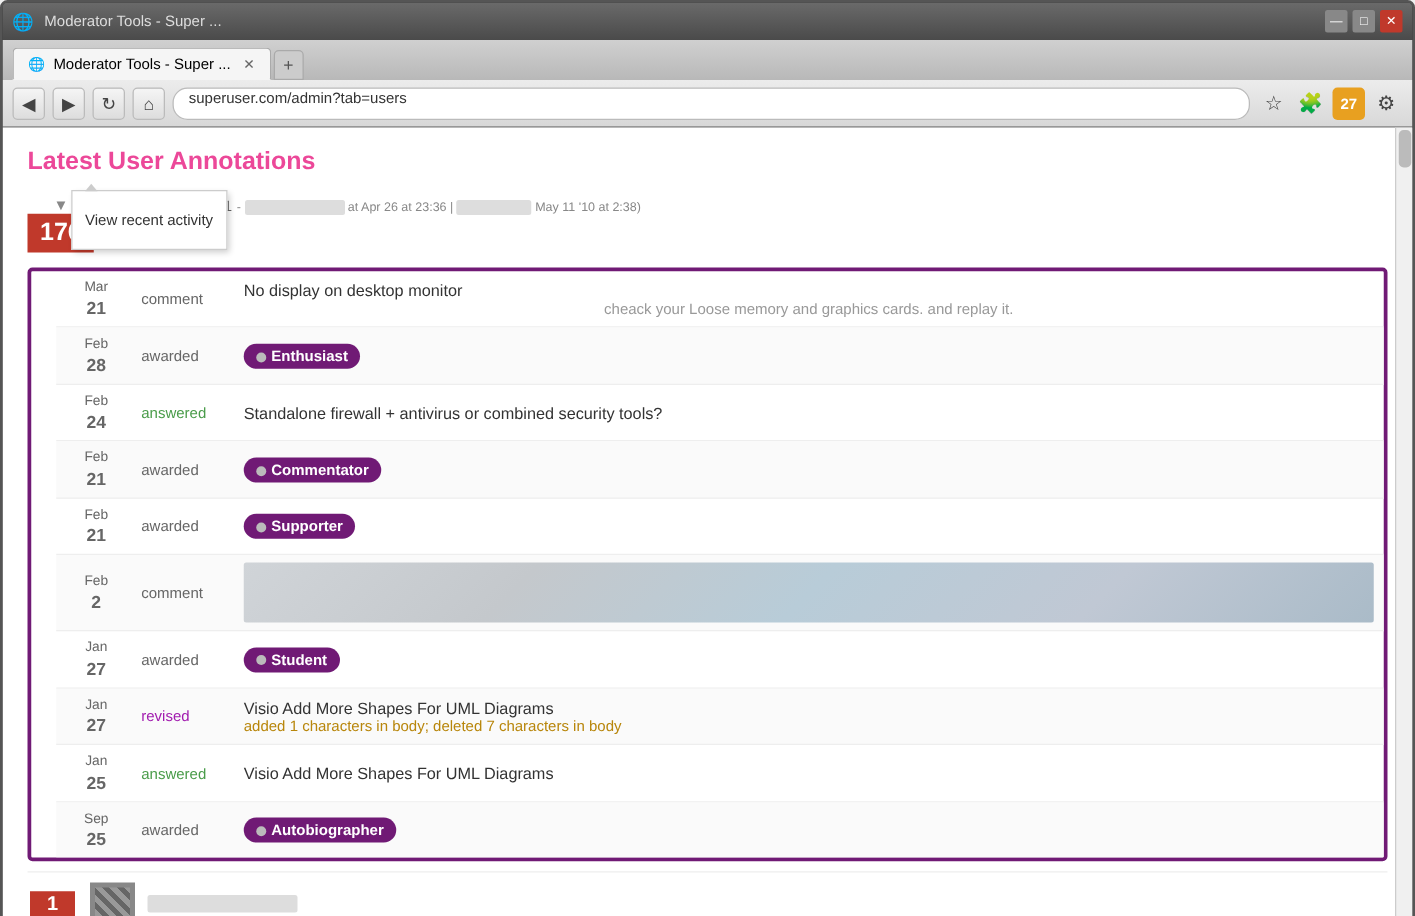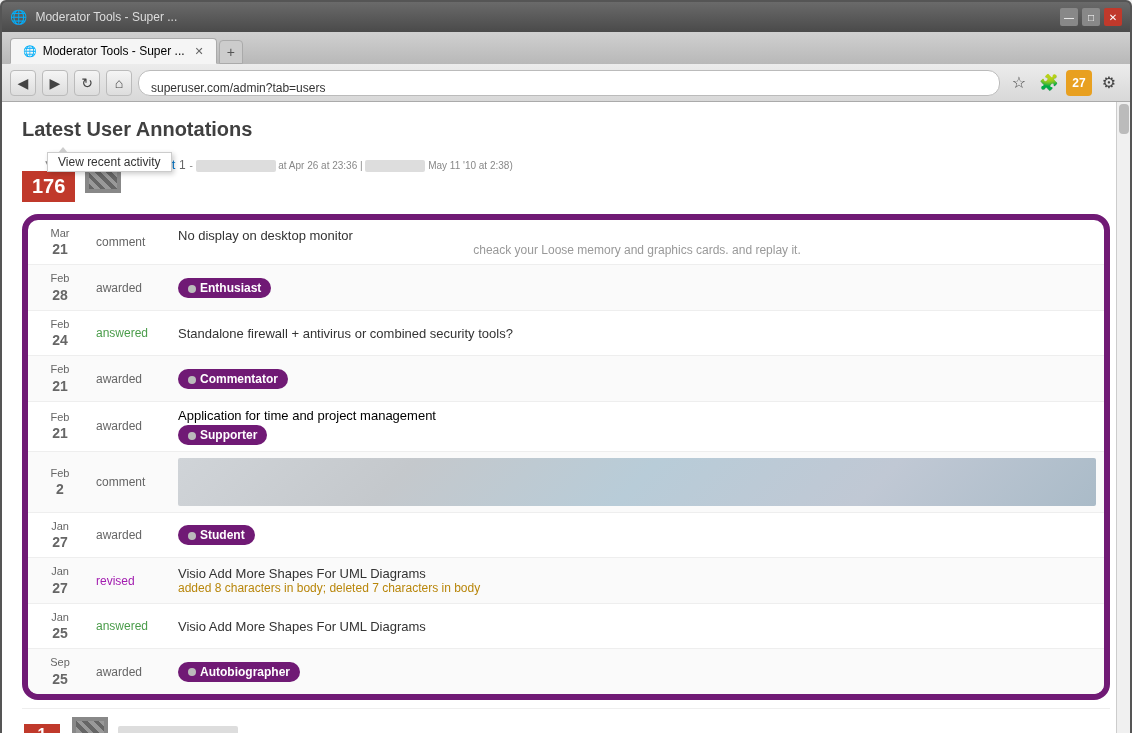--- a/index.html
+++ b/index.html
@@ -111,21 +111,21 @@
     }
     .address-bar {
       flex: 1;
       height: 26px;
       border: 1px solid #bbb;
       border-radius: 12px;
       background: #fff;
       padding: 0 12px;
       font-size: 12px;
       display: flex;
-      align-items: flex-end;
+      align-items: flex-start;
       color: #333;
     }
     .nav-icons {
       display: flex;
       gap: 4px;
     }
     .nav-icon-btn {
       width: 26px;
       height: 26px;
       display: flex;
@@ -141,21 +141,21 @@
       background: #fff;
       min-height: 620px;
       padding: 16px 20px;
       position: relative;
       overflow: hidden;
     }
 
     .page-title {
       font-size: 20px;
       font-weight: bold;
-      color: #404040;
+      color: #ec4899;
       margin-bottom: 16px;
     }
 
     
     .annotation-entry {
       display: flex;
       align-items: flex-start;
       gap: 10px;
       margin-bottom: 12px;
       position: relative;
@@ -192,48 +192,49 @@
       color: #666;
       font-size: 12px;
     }
 
     
     .tooltip {
       position: absolute;
       background: #fff;
       border: 1px solid #ccc;
       box-shadow: 2px 2px 5px rgba(0,0,0,0.2);
-      padding: 2px 10px;
+      padding: 16px 10px;
       font-size: 12px;
       color: #333;
       white-space: nowrap;
       z-index: 100;
-      left: 45px;
+      left: 55px;
       top: 50px;
       text-align: center;
     }
     .tooltip::before {
       content: '';
       position: absolute;
       top: -6px;
       left: 10px;
       width: 0;
       height: 0;
       border-left: 5px solid transparent;
       border-right: 5px solid transparent;
       border-bottom: 6px solid #ccc;
     }
 
     
     .activity-table {
       width: 100%;
-      border: 6px solid #701a75;
-      border-radius: 16px;
+      border: 3px solid #701a75;
+      border-radius: 4px;
       overflow: hidden;
       margin-top: 8px;
+      padding-left: 20px;
     }
     .activity-row {
       display: flex;
       align-items: center;
       border-bottom: 1px solid #eee;
       padding: 6px 8px;
       gap: 12px;
     }
     .activity-row:last-child { border-bottom: none; }
     .activity-row:nth-child(even) { background: #fafafa; }
@@ -447,21 +448,20 @@
         </div>
       </div>
 
       <div class="activity-row">
         <div class="date-col">
           <div class="date-month">Feb</div>
           <div class="date-day">21</div>
         </div>
         <div class="action-col action-awarded">awarded</div>
         <div class="content-col">
-          <div style="margin-bottom:2px;">Application for time and project management</div>
           <span class="badge-pill badge-dark">
             <span style="display:inline-block;width:8px;height:8px;background:#bbb;border-radius:50%;margin-right:4px;vertical-align:middle;"></span>Supporter
           </span>
         </div>
       </div>
 
       <div class="activity-row">
         <div class="date-col">
           <div class="date-month">Feb</div>
           <div class="date-day">2</div>
@@ -486,21 +486,21 @@
       </div>
 
       <div class="activity-row">
         <div class="date-col">
           <div class="date-month">Jan</div>
           <div class="date-day">27</div>
         </div>
         <div class="action-col action-revised">revised</div>
         <div class="content-col">
           <div class="content-title">Visio Add More Shapes For UML Diagrams</div>
-          <div class="diff-text">added 8 characters in body; deleted 7 characters in body</div>
+          <div class="diff-text">added 1 characters in body; deleted 7 characters in body</div>
         </div>
       </div>
 
       <div class="activity-row">
         <div class="date-col">
           <div class="date-month">Jan</div>
           <div class="date-day">25</div>
         </div>
         <div class="action-col action-answered">answered</div>
         <div class="content-col">

